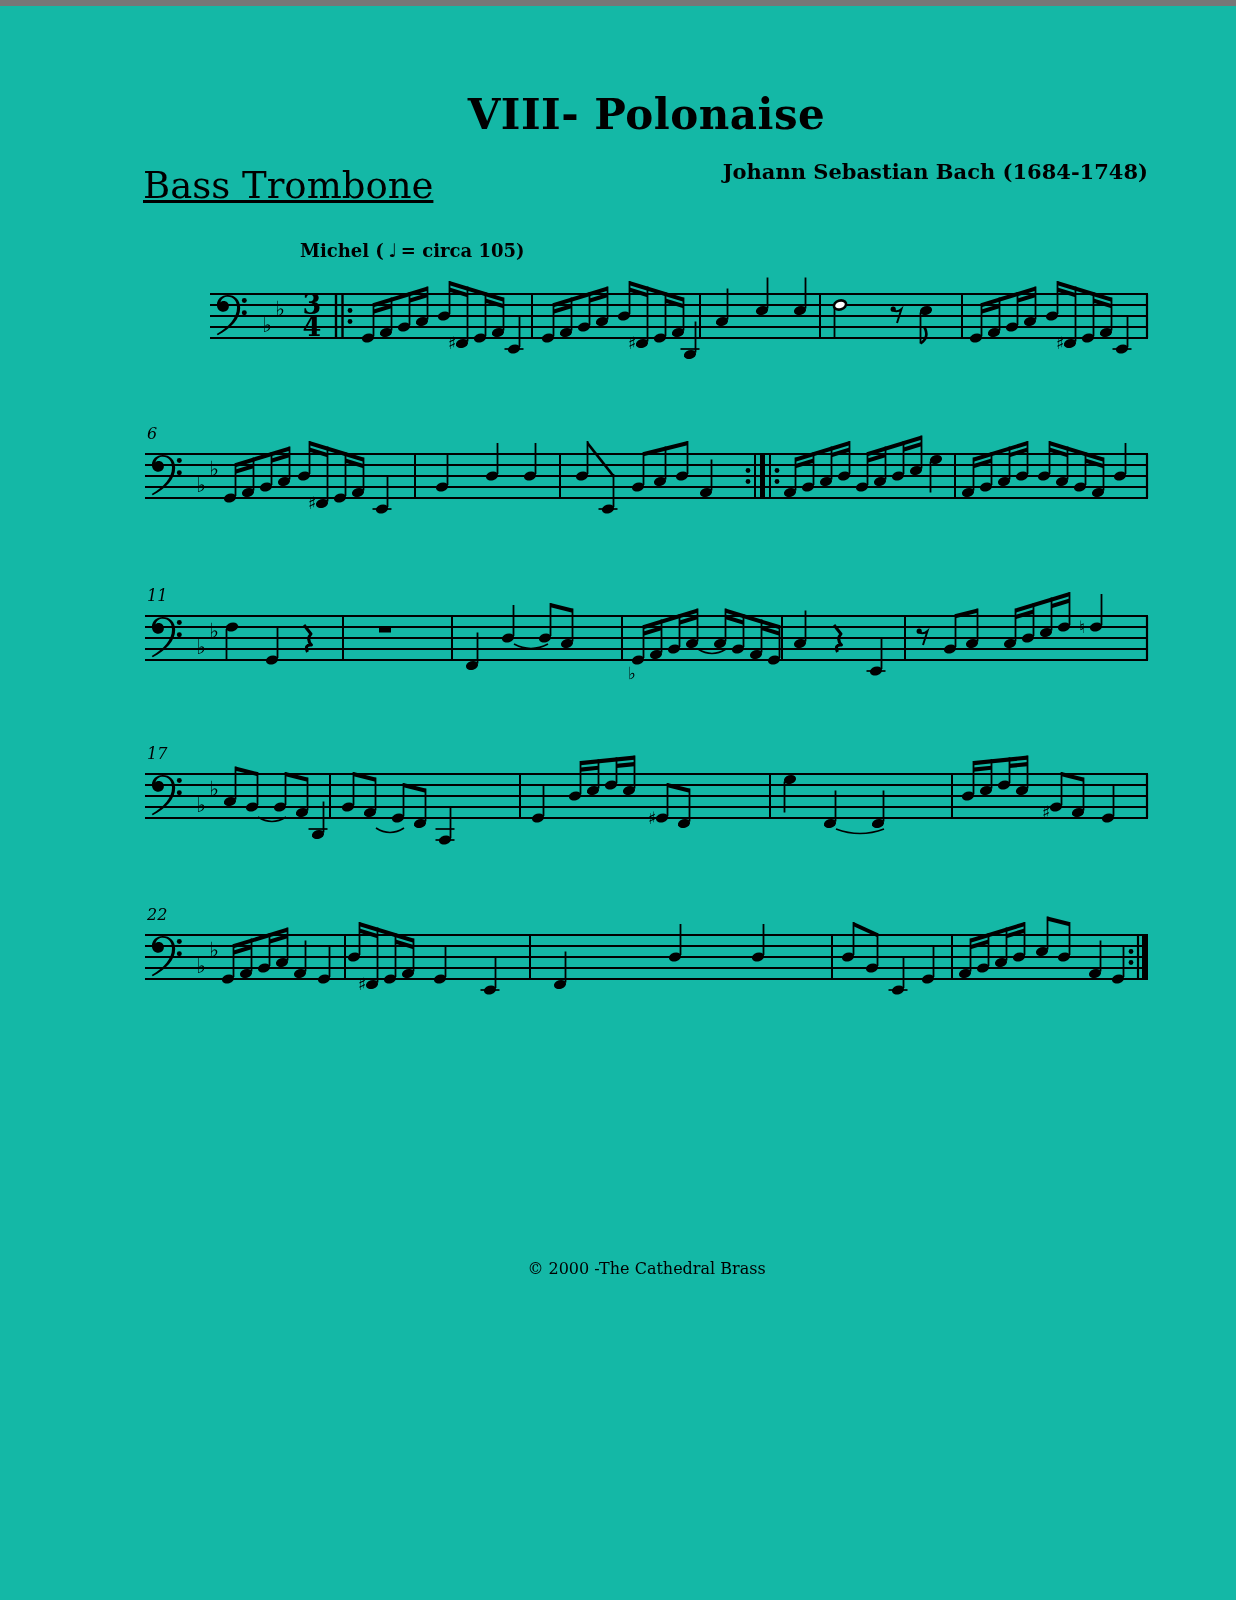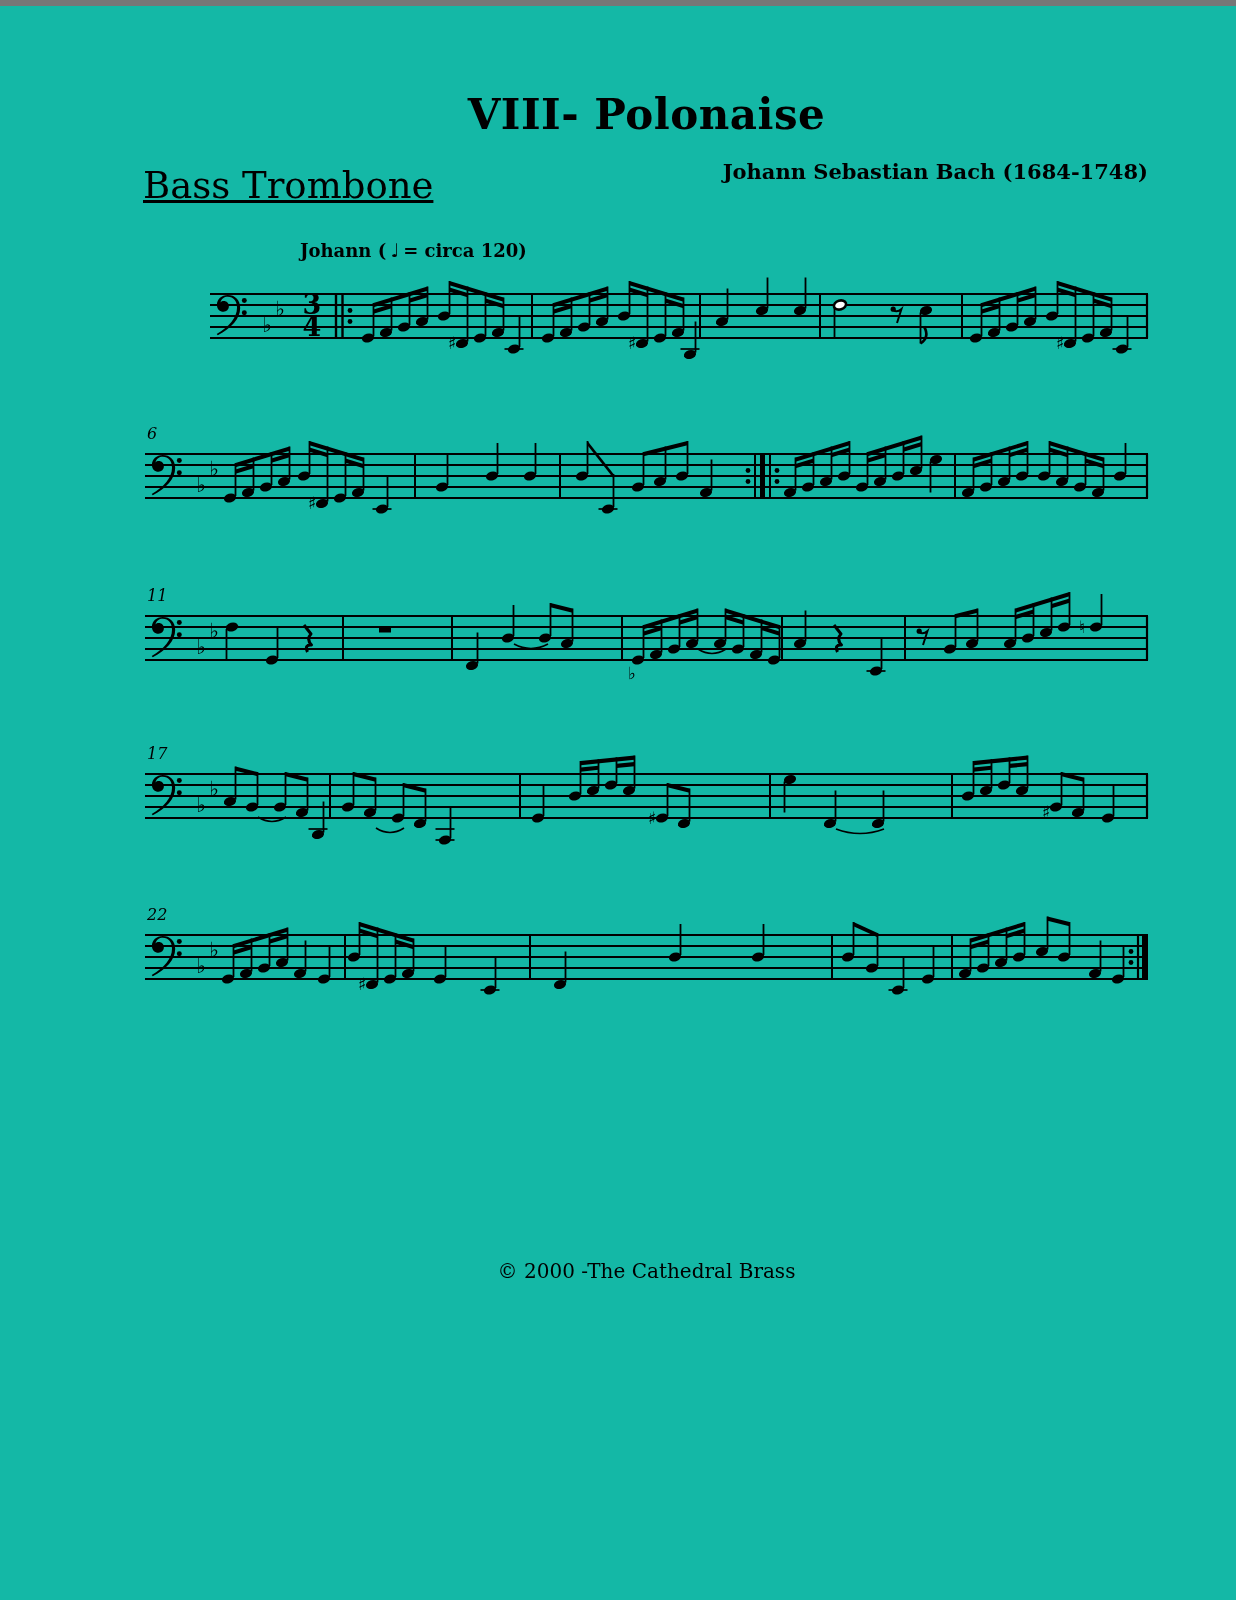--- a/index.html
+++ b/index.html
@@ -26,38 +26,38 @@
     position:absolute;left:143px;top:158px;font-size:37px;font-weight:normal;text-decoration:underline;
   }
   .tempo{
     position:absolute;left:300px;top:233px;font-size:18px;font-weight:bold;
   }
   .tempo .note-glyph{
     font-family:"DejaVu Sans","Liberation Sans",sans-serif;
     font-size:19px;padding:0 4px;
   }
   .footer{
-    top:1253px;font-size:20px;text-align:center;
+    top:1253px;font-size:16px;text-align:center;
   }
   #score-svg{position:absolute;left:0;top:0;}
 </style>
 </head>
 <body>
 
 <div class="page">
 
   <div class="center-band title">VIII- Polonaise</div>
 
   <div class="credits">
     <div>Johann Sebastian Bach (1684-1748)</div>
   </div>
 
   <div class="instrument">Bass Trombone</div>
 
-  <div class="tempo"><span>Johann (</span><span class="note-glyph">♩</span><span>= circa 120)</span></div>
+  <div class="tempo"><span>Michel (</span><span class="note-glyph">♩</span><span>= circa 105)</span></div>
 
   <svg id="score-svg" width="1236" height="1600" viewBox="0 0 1236 1600">
       <g>
         <line x1="210" y1="288" x2="1148" y2="288" stroke="#000" stroke-width="1.8"></line>
         <line x1="210" y1="299" x2="1148" y2="299" stroke="#000" stroke-width="1.8"></line>
         <line x1="210" y1="310" x2="1148" y2="310" stroke="#000" stroke-width="1.8"></line>
         <line x1="210" y1="321" x2="1148" y2="321" stroke="#000" stroke-width="1.8"></line>
         <line x1="210" y1="332" x2="1148" y2="332" stroke="#000" stroke-width="1.8"></line>
         <g transform="translate(216,288.5) scale(1.18)">
           <path d="M1.5,34.5 C13,28.5 20.5,20.5 20.5,11.5 C20.5,4.5 16,0.5 10,0.5 C4.6,0.5 0.8,4.2 0.8,8.8 C0.8,12.2 3.2,14.6 6.3,14.6 C9,14.6 10.9,12.7 10.9,10 C10.9,7.4 9.1,5.6 6.6,5.6 C5.5,5.6 4.5,6 3.8,6.8 C4.5,3.5 7,1.9 10,1.9 C14.8,1.9 17.8,5.3 17.8,11.3 C17.8,19.8 10.9,27.6 0.6,33.4 Z" fill="#000"></path>

